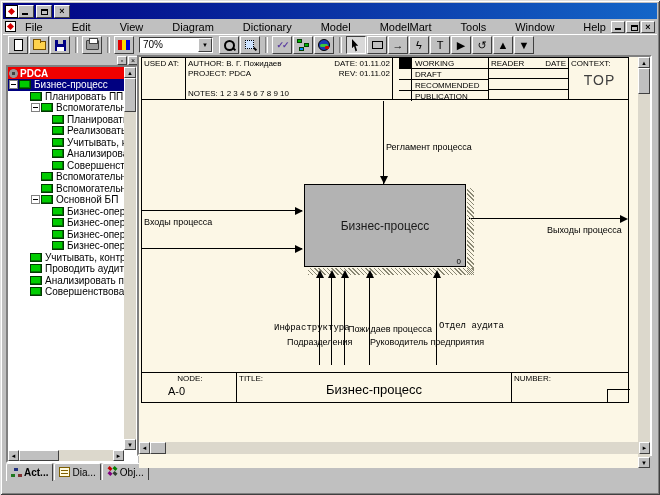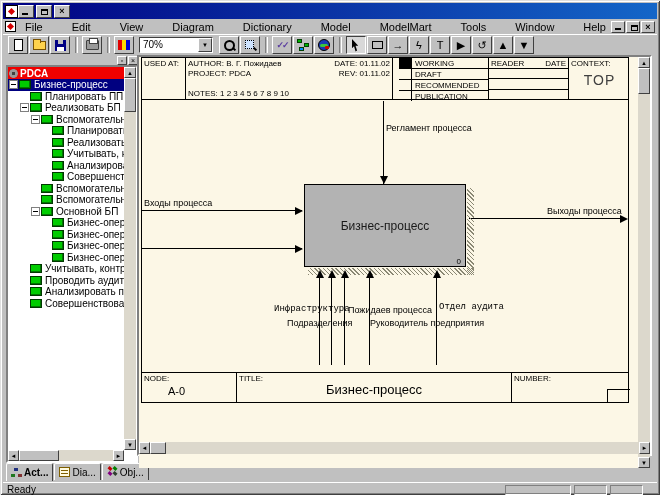--- a/index.html
+++ b/index.html
@@ -146,35 +146,35 @@
   .status-row:last-child { border-bottom:none; }
   .status-mark { width:13px; border-right:1px solid #000; flex:0 0 auto; }
   .status-mark.filled { background:#000; }
   .status-label { padding:1px 0 0 3px; }
   .c-reader { left:346px; width:80px; display:flex; flex-direction:column; }
   .reader-row { flex:1; border-bottom:1px solid #000; display:flex; justify-content:space-between; padding:1px 2px 0 2px; }
   .reader-row:last-child { border-bottom:none; }
   .c-context { left:426px; width:62px; padding:1px 0 0 2px; }
   .context-value { position:absolute; left:0; right:0; top:14px; text-align:center; font-size:14px; color:#404040; letter-spacing:1px; }
 
-  .dlabel { position:absolute; font-size:9px; color:#000; white-space:nowrap; }
+  .dlabel { position:absolute; font-size:9px; color:#000; white-space:nowrap;margin-top:19px; }
   .hline { position:absolute; height:1px; background:#000; }
   .vline { position:absolute; width:1px; background:#000; }
   .ah-right { position:absolute; width:0; height:0; border-top:4px solid transparent; border-bottom:4px solid transparent; border-left:8px solid #000; }
   .ah-down  { position:absolute; width:0; height:0; border-left:4px solid transparent; border-right:4px solid transparent; border-top:8px solid #000; }
   .ah-up    { position:absolute; width:0; height:0; border-left:4px solid transparent; border-right:4px solid transparent; border-bottom:8px solid #000; }
   .hatch { position:absolute; background-image:repeating-linear-gradient(45deg,#8a8874 0,#8a8874 1px,transparent 1px,transparent 3px); }
   .actbox { position:absolute; left:165px; top:127px; width:162px; height:83px; background:#b3b3b3; border:1px solid #000; }
   .actbox .blabel { position:absolute; left:0; right:0; top:34px; text-align:center; font-size:12px; color:#1a1a1a; }
   .actbox .bnum { position:absolute; right:4px; bottom:0; font-size:8px; }
 
   .node-bar { position:absolute; left:2px; top:315px; width:488px; height:31px; border:1px solid #000; font-size:8px; }
   .nb-cell { position:absolute; top:0; bottom:0; border-left:1px solid #000; padding:1px 0 0 2px; }
   .nb-cell.first { border-left:none; }
-  .nb-node { left:0; width:94px; }
+  .nb-node { left:0; width:94px;text-align:center; }
   .nb-title { left:94px; width:275px; }
   .nb-number { left:369px; width:119px; }
   .nb-node .val { position:absolute; left:26px; top:12px; font-size:11px; }
   .nb-title .val { position:absolute; left:0; right:0; top:9px; text-align:center; font-size:13px; }
   .nb-minibox { position:absolute; right:0; bottom:0; width:23px; height:13px; border-top:1px solid #000; border-left:1px solid #000; }
 
   
   .statusbar { position:absolute; left:3px; top:482px; width:654px; height:13px; border-top:1px solid #fff; font-size:10px; }
   .status-text { position:absolute; left:4px; top:1px; }
   .scell { position:absolute; top:2px; height:10px; border:1px solid; border-color:#808080 #fff #fff #808080; }
@@ -318,27 +318,20 @@
             <span class="expander">
               <i></i>
             </span>
             <span class="node-icon"></span>
             <span class="tree-label">Бизнес-процесс</span>
           </div>
           <div class="tree-row" style="padding-left: 12px;">
             <span class="exp-space"></span>
             <span class="node-icon"></span>
             <span class="tree-label">Планировать ПП и ПЭ п</span>
-          </div>
-          <div class="tree-row" style="padding-left: 12px;">
-            <span class="expander">
-              <i></i>
-            </span>
-            <span class="node-icon"></span>
-            <span class="tree-label">Реализовать БП</span>
           </div>
           <div class="tree-row" style="padding-left: 23px;">
             <span class="expander">
               <i></i>
             </span>
             <span class="node-icon"></span>
             <span class="tree-label">Вспомогательный Б</span>
           </div>
           <div class="tree-row" style="padding-left: 34px;">
             <span class="exp-space"></span>
@@ -576,20 +569,14 @@
       <span class="thumb"></span>
       <span class="sbtn down">▼</span>
     </div>
     <div class="d-hscroll">
       <span class="sbtn left">◄</span>
       <span class="thumb"></span>
       <span class="sbtn right">►</span>
     </div>
   </div>
 
-  <div class="statusbar">
-    <span class="status-text">Ready</span>
-    <span class="scell s1"></span>
-    <span class="scell s2"></span>
-    <span class="scell s3"></span>
-  </div>
 
 </div>
 
 </body></html>

